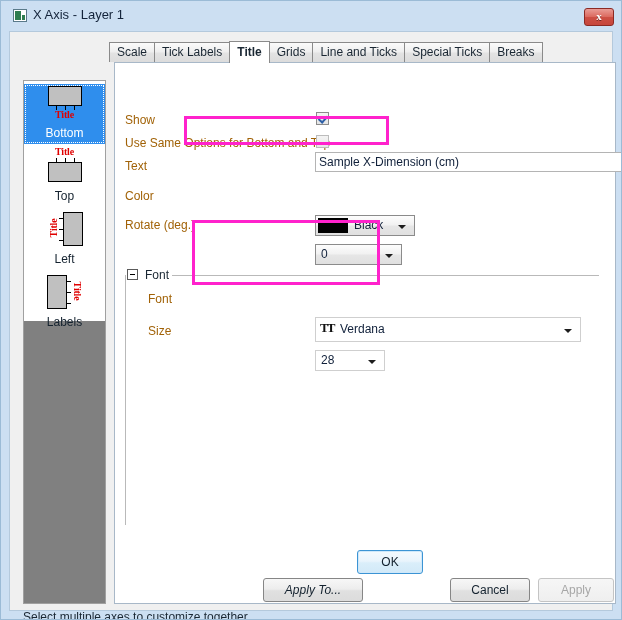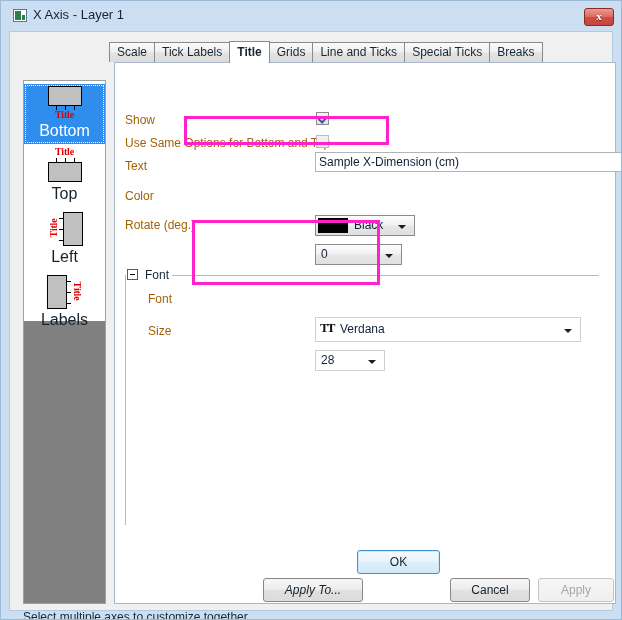--- a/index.html
+++ b/index.html
@@ -142,21 +142,21 @@
     cursor: pointer;
   }
   .axis-item.selected {
     background: #2f8eed;
     outline: 1px dotted #ffffff;
     outline-offset: -2px;
   }
   .axis-item .lbl {
     position: absolute;
     left: 0; right: 0; bottom: 4px;
-    font-size: 16px;
+    font-size: 12px;
     color: #14222f;
   }
   .axis-item.selected .lbl { color: #ffffff; }
   .ico {
     position: relative;
     width: 44px;
     height: 38px;
     margin: 3px auto 0;
   }
   .ico .box {
@@ -507,18 +507,18 @@
       </div>
 
     </div>
 
     <div class="hl" style="left:174px; top:84px; width:205px; height:29px;"></div>
     <div class="hl" style="left:182px; top:188px; width:188px; height:65px;"></div>
 
     <div id="status-text">Select multiple axes to customize together.</div>
 
     <div class="btn" style="left:253px; top:546px; width:100px;font-style:italic;">Apply To...</div>
-    <div class="btn default" style="left:347px; top:518px; width:83px;">OK</div>
+    <div class="btn default" style="left:347px; top:518px; width:66px;">OK</div>
     <div class="btn" style="left:440px; top:546px; width:80px;">Cancel</div>
     <div class="btn disabled" style="left:528px; top:546px; width:76px;">Apply</div>
 
   </div>
 </div>
 
 </body></html>

